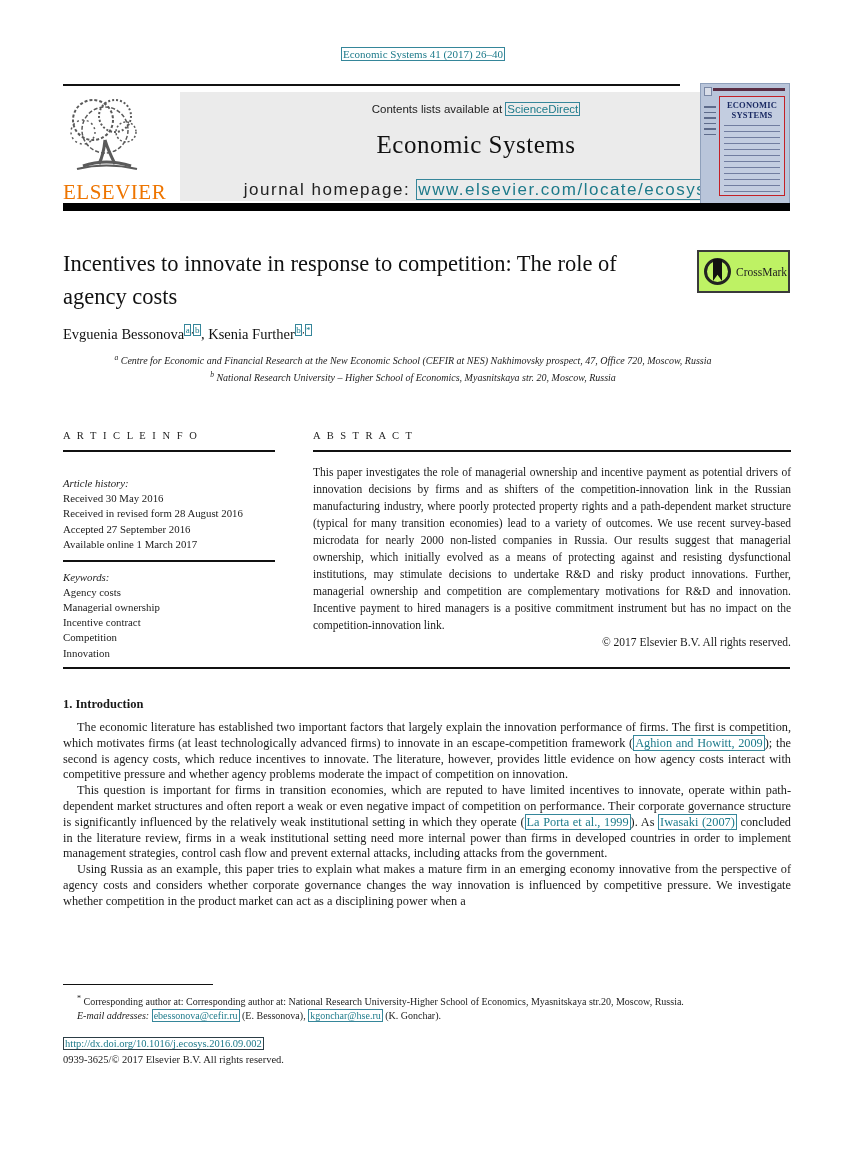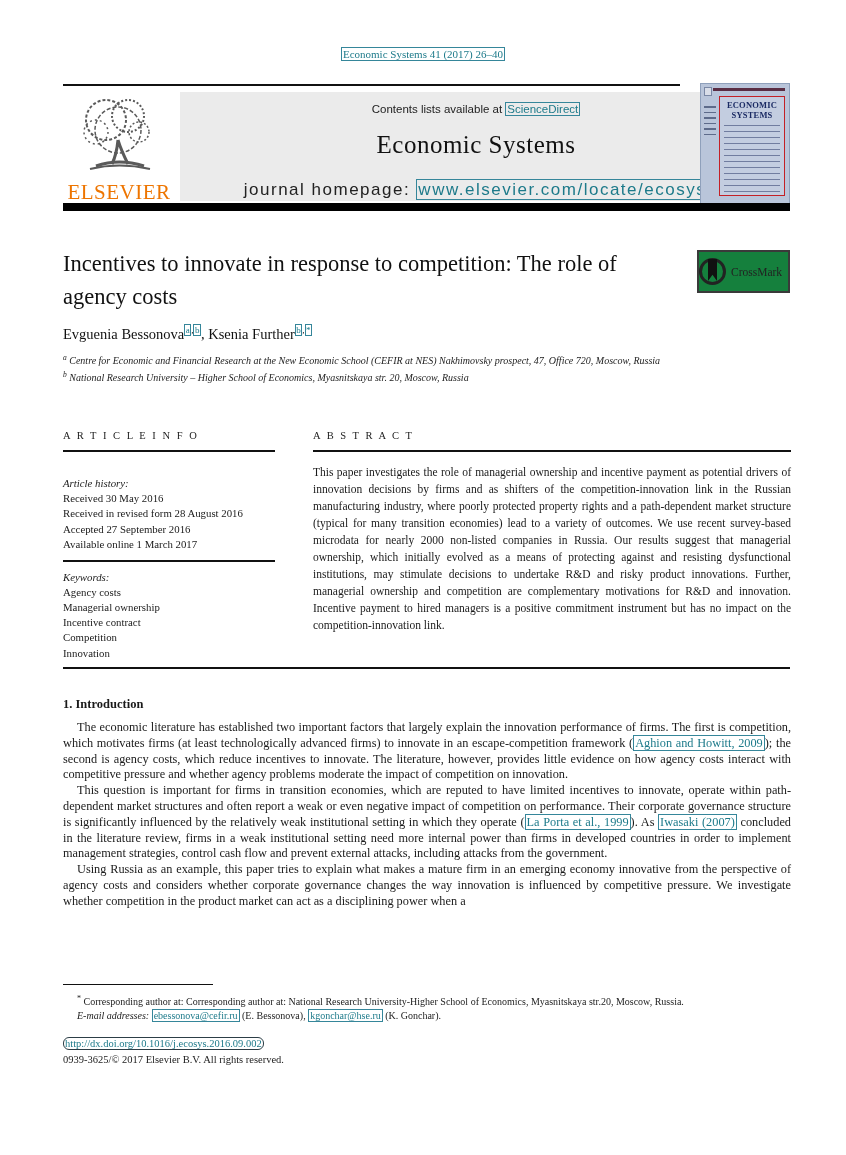--- a/index.html
+++ b/index.html
@@ -2,61 +2,61 @@
 <html><head>
 <meta charset="utf-8">
 <style>
   * { margin:0; padding:0; box-sizing:border-box; }
   html,body { width:846px; height:1155px; background:#fff; }
   body { font-family:"Liberation Serif", serif; color:#1a1a1a; position:relative; overflow:hidden; }
   .abs { position:absolute; }
 
   
   .plink { color:#1d7a8a; border:1px solid #35869a; padding:0 1px; text-decoration:none; }
-  .darkbox { border-color:#2c3e46;border-radius:6px; }
+  .darkbox { border-color:#2c3e46; }
 
   
   .top-cite { top:48px; left:0; width:846px; text-align:center; font-size:11px; }
 
   
   .rule { background:#111; }
 
   
   .banner-gray { left:180px; top:92px; width:592px; height:109px; background:#ebebeb; text-align:center; }
   .contents-line { margin-top:11px; font-family:"Liberation Sans", sans-serif; font-size:11.5px; color:#222; }
   .journal-big { margin-top:16px; font-size:25px; letter-spacing:0.5px; color:#111; }
   .homepage-line { margin-top:21px; font-family:"Liberation Sans", sans-serif; font-size:17px; letter-spacing:1.5px; color:#222; }
 
-  .els-logo { left:63px; top:92px; width:112px; height:112px; text-align:center; }
+  .els-logo { left:63px; top:92px; width:112px; height:112px; }
   .els-text { font-size:21px; color:#ee7500; letter-spacing:0.5px; margin-top:-2px; font-family:"Liberation Serif", serif; }
 
   .cover { left:700px; top:83px; width:90px; height:121px; background:#b9c5da; border:1px solid #8fa0bb; }
   .cover-topline { position:absolute; top:4px; left:12px; width:72px; height:3px; background:#5a2d43; }
   .cover-logo { position:absolute; top:3px; left:3px; width:8px; height:9px; background:#d8dde8; border:1px solid #7a88a5; }
   .cover-side { position:absolute; top:22px; left:3px; width:12px; }
   .cover-side div { height:1.5px; background:#5d6b8a; margin-bottom:4px; }
   .cover-redbox { position:absolute; top:12px; left:18px; width:66px; height:100px; border:1.5px solid #c32026; background:#c3cde0; }
   .cover-title { font-family:"Liberation Serif", serif; font-weight:bold; color:#1a2a63; font-size:8.5px; line-height:9.5px; text-align:center; margin-top:4px; letter-spacing:0.2px; }
   .cover-toc { margin:5px 4px 0 4px; height:70px;
      background:repeating-linear-gradient(to bottom, #56628a 0 1.5px, transparent 1.5px 6px); opacity:0.75; }
 
   .black-bar { left:63px; top:203px; width:727px; height:8px; background:#000; }
 
   
   .title { left:63px; top:247px; width:635px; font-size:22.5px; line-height:33px; color:#111; }
-  .crossmark { left:697px; top:250px; width:93px; height:43px; border:2px solid #3a3a3a; display:flex; align-items:center; background:#15803d; }
+  .crossmark { left:697px; top:250px; width:93px; height:43px; border:2px solid #3a3a3a; display:flex; align-items:center; padding-left:5px; background:#bef264; }
   .cm-circle { width:27px; height:27px; border-radius:50%; border:3.5px solid #222; position:relative; flex:0 0 auto; }
   .cm-flag { position:absolute; left:6px; top:-2px; width:9px; height:22px; background:#111;
      clip-path:polygon(0 0,100% 0,100% 100%,50% 72%,0 100%); }
   .cm-label { font-size:11.5px; margin-left:5px; color:#222; }
 
   .authors { left:63px; top:325px; font-size:14.5px; color:#111; }
   .authors sup { font-size:9px; }
   .sup-link { color:#1d7a8a; border:1px solid #35869a; padding:0 0.5px; }
-  .affils { left:63px; top:351px; width:700px; font-style:italic; font-size:10px; line-height:13.5px; color:#222; }
+  .affils { left:63px; top:351px; width:700px; font-style:italic; font-size:10px; line-height:13.5px; color:#222;text-align:center; }
   .affils sup { font-size:7.5px; font-style:italic; }
 
   
   .colhead { font-size:10.5px; letter-spacing:2px; color:#222; }
   .info-col { left:63px; top:430px; width:212px; }
   .abs-col { left:313px; top:430px; width:478px; }
   .head-rule { height:2px; background:#111; margin-top:9px; }
   .info-body { font-size:10.8px; line-height:15.2px; margin-top:24px; color:#1a1a1a; }
   .info-label { font-style:italic; }
   .mid-rule { height:1.5px; background:#111; margin:8px 0 8px 0; }
@@ -173,20 +173,21 @@
     <div>Incentive contract</div>
     <div>Competition</div>
     <div>Innovation</div>
   </div>
 </div>
 
 <div class="abs abs-col">
   <div class="colhead">A B S T R A C T</div>
   <div class="head-rule"></div>
   <div class="abs-text">This paper investigates the role of managerial ownership and incentive payment as potential drivers of innovation decisions by firms and as shifters of the competition-innovation link in the Russian manufacturing industry, where poorly protected property rights and a path-dependent market structure (typical for many transition economies) lead to a variety of outcomes. We use recent survey-based microdata for nearly 2000 non-listed companies in Russia. Our results suggest that managerial ownership, which initially evolved as a means of protecting against and resisting dysfunctional institutions, may stimulate decisions to undertake R&amp;D and risky product innovations. Further, managerial ownership and competition are complementary motivations for R&amp;D and innovation. Incentive payment to hired managers is a positive commitment instrument but has no impact on the competition-innovation link.</div>
+  <div class="abs-copy">© 2017 Elsevier B.V. All rights reserved.</div>
 </div>
 
 <div class="abs rule full-rule"></div>
 
 <div class="abs intro-head">1. Introduction</div>
 <div class="abs intro-body">
   <p><span>The economic literature has established two important factors that largely explain the innovation performance of firms. The first is competition, which motivates firms (at least technologically advanced firms) to innovate in an escape-competition framework (</span><span class="plink">Aghion and Howitt, 2009</span><span>); the second is agency costs, which reduce incentives to innovate. The literature, however, provides little evidence on how agency costs interact with competitive pressure and whether agency problems moderate the impact of competition on innovation.</span></p>
   <p><span>This question is important for firms in transition economies, which are reputed to have limited incentives to innovate, operate within path-dependent market structures and often report a weak or even negative impact of competition on performance. Their corporate governance structure is significantly influenced by the relatively weak institutional setting in which they operate (</span><span class="plink">La Porta et al., 1999</span><span>). As </span><span class="plink">Iwasaki (2007)</span><span> concluded in the literature review, firms in a weak institutional setting need more internal power than firms in developed countries in order to implement management strategies, control cash flow and prevent external attacks, including attacks from the government.</span></p>
   <p>Using Russia as an example, this paper tries to explain what makes a mature firm in an emerging economy innovative from the perspective of agency costs and considers whether corporate governance changes the way innovation is influenced by competitive pressure. We investigate whether competition in the product market can act as a disciplining power when a</p>
 </div>

